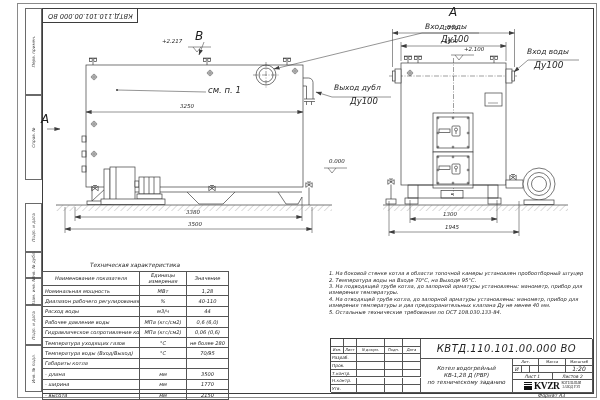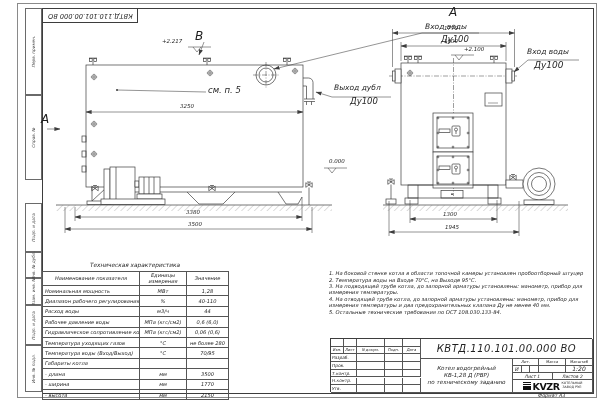--- a/index.html
+++ b/index.html
@@ -283,21 +283,21 @@
   <div class="lbl big" style="left:449px;top:6px;">А</div>
   <div class="lbl elev" style="left:162px;top:39px;">+2.217</div>
   <div class="lbl elev" style="left:464px;top:47px;">+2.100</div>
   <div class="lbl elev" style="left:329px;top:159px;">0.000</div>
   <div class="lbl pipe1" style="left:425px;top:23px;">Вход воды</div>
   <div class="lbl pipe2" style="left:441px;top:35px;">Ду100</div>
   <div class="lbl pipe1" style="left:334px;top:84px;">Выход дубл</div>
   <div class="lbl pipe2" style="left:350px;top:97px;">Ду100</div>
   <div class="lbl pipe1" style="left:527px;top:48px;">Вход воды</div>
   <div class="lbl pipe2" style="left:534px;top:61px;font-size:9px;">Ду100</div>
-  <div class="lbl note-see" style="left:208px;top:86px;">см. п. 5</div>
+  <div class="lbl note-see" style="left:208px;top:86px;">см. п. 1</div>
   <div class="lbl dim" style="left:180px;top:104px;">3250</div>
   <div class="lbl dim" style="left:186px;top:210px;">3380</div>
   <div class="lbl dim" style="left:188px;top:222px;">3500</div>
   <div class="lbl dim" style="left:444px;top:26px;">1770</div>
   <div class="lbl dim" style="left:444px;top:39px;">1600</div>
   <div class="lbl dim" style="left:443px;top:212px;">1300</div>
   <div class="lbl dim" style="left:445px;top:225px;">1945</div>
 
   <div class="spec">
     <div class="spec-title">Техническая характеристика</div>
@@ -428,21 +428,21 @@
     <div class="cell cc" style="left:235px;top:20px;width:27px;height:6.5px;font-size:3.8px;">Масштаб</div>
     <div class="cell cc" style="left:182px;top:26.5px;width:8.7px;height:7.5px;font-size:5px;">И</div>
     <div class="cell cc" style="left:190.7px;top:26.5px;width:8.7px;height:7.5px;"></div>
     <div class="cell cc" style="left:199.4px;top:26.5px;width:8.6px;height:7.5px;"></div>
     <div class="cell cc" style="left:208px;top:26.5px;width:27px;height:7.5px;"></div>
     <div class="cell cc" style="left:235px;top:26.5px;width:27px;height:7.5px;font-size:6px;">1:20</div>
 
     <div class="cell cc" style="left:182px;top:34px;width:40px;height:7px;font-size:4.4px;">Лист 1</div>
     <div class="cell cc" style="left:222px;top:34px;width:40px;height:7px;font-size:4.4px;">Листов 2</div>
 
-    <div class="cell cc" style="left:182px;top:41px;width:80px;height:13px;">
+    <div class="cell cc" style="left:182px;top:41px;width:80px;height:13px;font-family:Liberation Serif, serif;">
       <div class="logo-row">
         <div class="emblem"></div>
         <span class="kvzr">KVZR</span>
         <span class="logo-sub">
           <span>КОТЕЛЬНЫЙ</span><br>
           <span>ЗАВОД РЭП</span>
         </span>
       </div>
     </div>
   </div>

